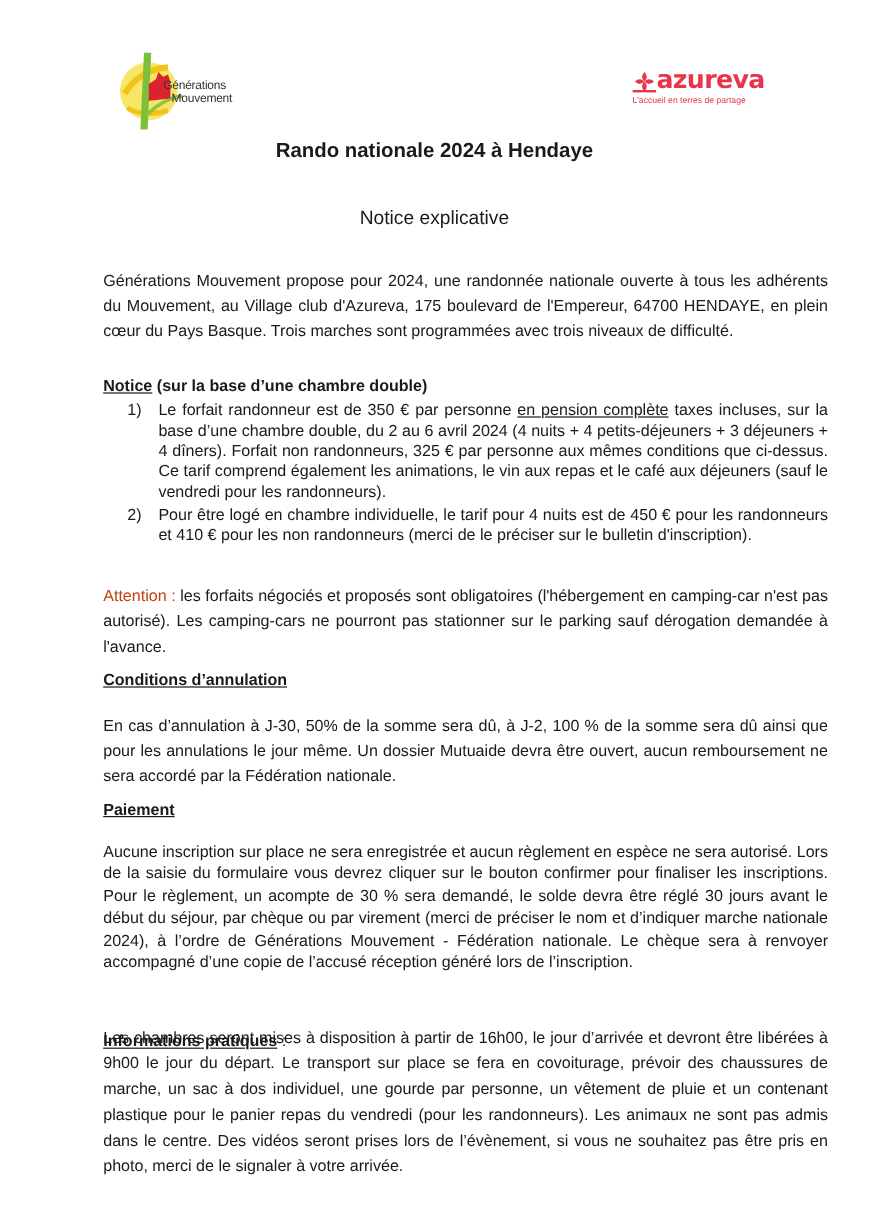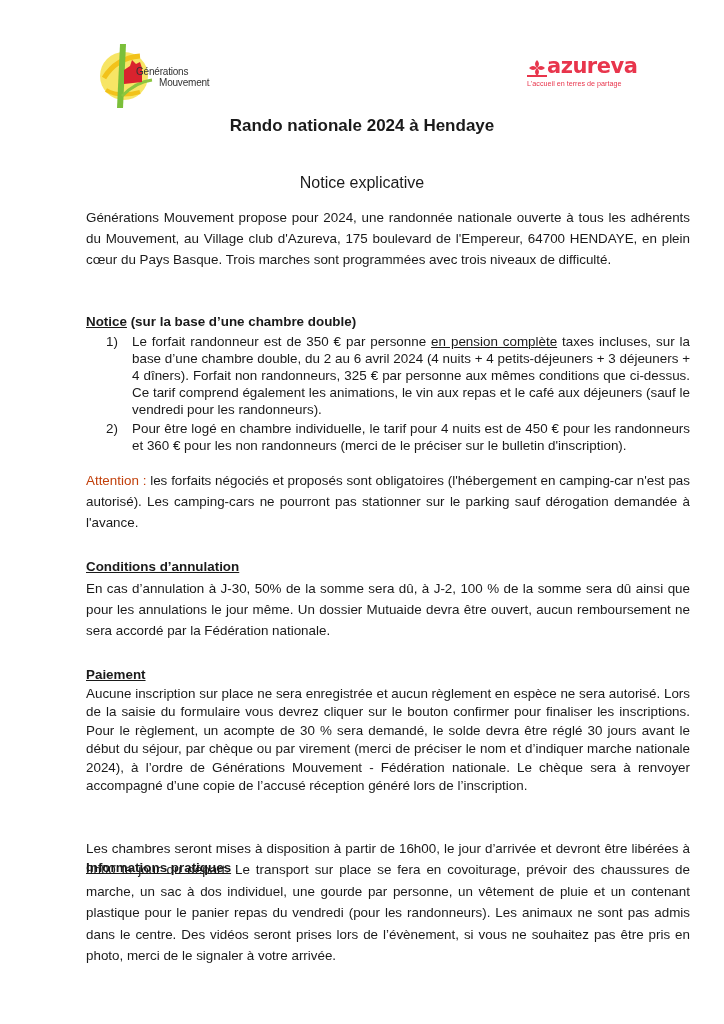--- a/index.html
+++ b/index.html
@@ -4,30 +4,30 @@
 <style>
   html, body { margin: 0; padding: 0; background: #ffffff; }
   body { width: 724px; height: 1024px; position: relative; overflow: hidden;
          font-family: "Liberation Sans", sans-serif; color: #1a1a1a; }
   .page { position: absolute; left: 0; top: 0; width: 724px; height: 884px; border-radius: 32px; }
 
   .logo-gm { position: absolute; left: 96px; top: 38px; width: 110px; height: 72px; }
   .logo-gm svg { position: absolute; left: 0; top: 0; }
   .gm-text { position: absolute; left: 40px; top: 28px; font-size: 10px; line-height: 11px; color: #333; letter-spacing: -0.2px; }
   .gm-text span { display: block; }
-  .gm-text .l2 { margin-left: 23px; }
+  .gm-text .l2 { margin-left: 7px; }
 
   .logo-az { position: absolute; left: 527px; top: 56px; width: 130px; height: 40px; }
   .az-word { position: absolute; left: 20px; top: -2px; font-size: 21px; font-weight: bold; color: #e8354c; letter-spacing: -0.5px; font-family: "DejaVu Sans", sans-serif; }
   .az-tag { position: absolute; left: 0px; top: 23px; font-size: 7.2px; color: #e8354c; white-space: nowrap; text-align: center; }
 
   .title { position: absolute; left: 0; width: 724px; top: 116px; text-align: center; font-size: 17px; font-weight: bold; }
   .subtitle { position: absolute; left: 0; width: 724px; top: 174px; text-align: center; font-size: 16px; }
 
-  .para { position: absolute; left: 86px; width: 604px; font-size: 13.4px; line-height: 21px; text-align: justify; }
+  .para { position: absolute; left: 86px; width: 604px; font-size: 13.4px; line-height: 21px; text-align: justify; margin-top: 16px; }
   .intro { top: 207px; }
   .u { text-decoration: underline; }
 
   .tarif-head { position: absolute; left: 86px; top: 314px; font-size: 13.4px; font-weight: bold; }
   .olist { position: absolute; left: 106px; width: 584px; font-size: 13.4px; line-height: 17px; }
   .olist .item { position: relative; padding-left: 26px; text-align: justify; }
   .olist .num { position: absolute; left: 0; top: 0; }
   .item1 { top: 333px; }
   .item2 { top: 420px; }
 
@@ -88,21 +88,21 @@
   <div class="olist item1">
     <div class="item">
       <span class="num">1)</span>
       <span>Le forfait randonneur est de 350 € par personne </span><span class="u">en pension complète</span><span> taxes incluses, sur la base d’une chambre double, du 2 au 6 avril 2024 (4 nuits + 4 petits-déjeuners + 3 déjeuners + 4 dîners). Forfait non randonneurs, 325 € par personne aux mêmes conditions que ci-dessus. Ce tarif comprend également les animations, le vin aux repas et le café aux déjeuners (sauf le vendredi pour les randonneurs).</span>
     </div>
   </div>
 
   <div class="olist item2">
     <div class="item">
       <span class="num">2)</span>
-      <span>Pour être logé en chambre individuelle, le tarif pour 4 nuits est de 450 € pour les randonneurs et 360 € pour les non randonneurs (merci de le préciser sur le bulletin d'inscription).</span>
+      <span>Pour être logé en chambre individuelle, le tarif pour 4 nuits est de 450 € pour les randonneurs et 410 € pour les non randonneurs (merci de le préciser sur le bulletin d'inscription).</span>
     </div>
   </div>
 
   <div class="para attention">
     <span class="red">Attention :</span><span> les forfaits négociés et proposés sont obligatoires (l'hébergement en camping-car n'est pas autorisé). Les camping-cars ne pourront pas stationner sur le parking sauf dérogation demandée à l'avance.</span>
   </div>
 
   <div class="cond-head">Conditions d’annulation</div>
   <div class="para cond">En cas d’annulation à J-30, 50% de la somme sera dû, à J-2, 100 % de la somme sera dû ainsi que pour les annulations le jour même. Un dossier Mutuaide devra être ouvert, aucun remboursement ne sera accordé par la Fédération nationale.</div>
 

